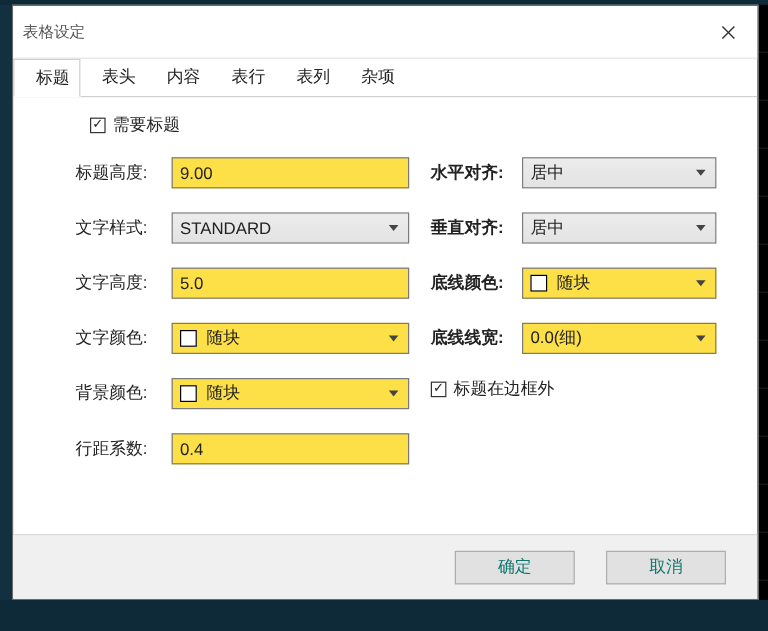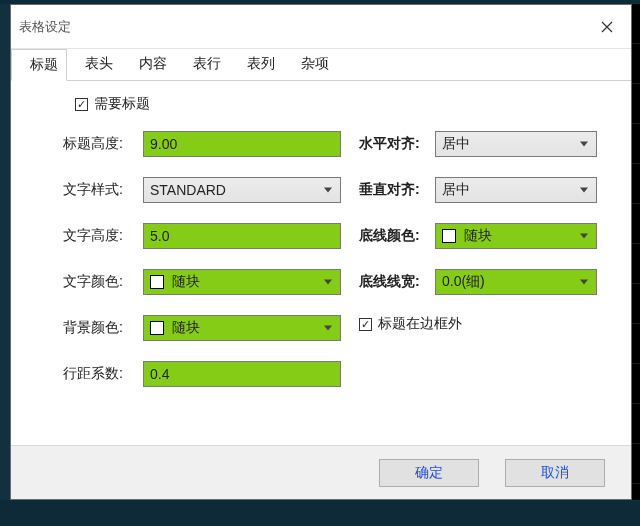--- a/index.html
+++ b/index.html
@@ -28,21 +28,21 @@
   .pane { padding: 14px 34px 8px 52px; font-size: 14px; color: #222; }
   .need-title { display:flex; align-items:center; gap:6px; margin-bottom: 18px; margin-left:12px;}
   .cb {
     width: 13px; height: 13px; border: 1px solid #333; display:inline-flex; align-items:center; justify-content:center;
     font-size: 11px; line-height: 1;
   }
   .cols { display: grid; grid-template-columns: 278px 1fr; column-gap: 18px; }
   .row { display:flex; align-items:center; margin-bottom: 20px; }
   .lbl { width: 80px; flex: none; }
   .ctrl {
-    flex: 1; height: 26px; border: 1px solid #7a7a7a; background: #84cc16;
+    flex: 1; height: 26px; border: 1px solid #7a7a7a; background: #fde047;
     display:flex; align-items:center; padding: 0 6px; font-size: 14px; color:#222;
     position: relative;
   }
   .ctrl.dropdown::after {
     content: ""; position:absolute; right:8px; top:50%; width:0; height:0;
     border-left:4px solid transparent; border-right:4px solid transparent; border-top:5px solid #444;
     transform: translateY(-50%);
   }
   .ctrl.dropdown.shaded {
     background: linear-gradient(#ececec,#e3e3e3);
@@ -52,21 +52,21 @@
   }
   .lbl2 { width: 76px; flex:none;font-weight:bold; }
   .checkrow { display:flex; align-items:center; gap:6px; margin-top:2px; margin-left:0px; }
   .footer {
     position:absolute; left:0; right:0; bottom:0; height:54px; background:#f0f0f0;
     border-top:1px solid #d9d9d9; display:flex; justify-content:flex-end; align-items:center; gap:26px;
     padding-right:26px;
   }
   .btn {
     width:100px; height:28px; border:1px solid #adadad; background:#e1e1e1;
-    display:flex; align-items:center; justify-content:center; font-size:14px; color:#1d4ed8;
+    display:flex; align-items:center; justify-content:center; font-size:14px; color:#0f766e;
   }
   .left-rail {
     position:absolute; left:0; top:4px; width:10px; height:496px; background:#12303f;
   }
   .right-rail { position:absolute; right:0; top:4px; width:8px; height:496px; background:#000; }
   .right-rail div { height:40px; border-bottom:1px solid #1a1a1a; }
 </style>
 </head>
 <body>
 

